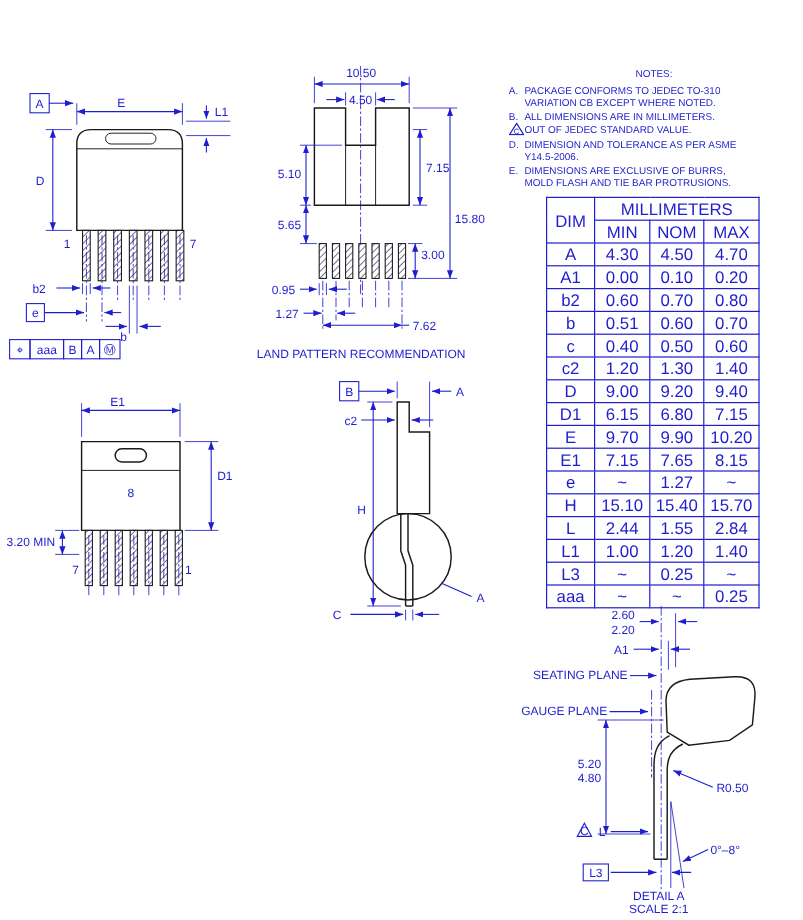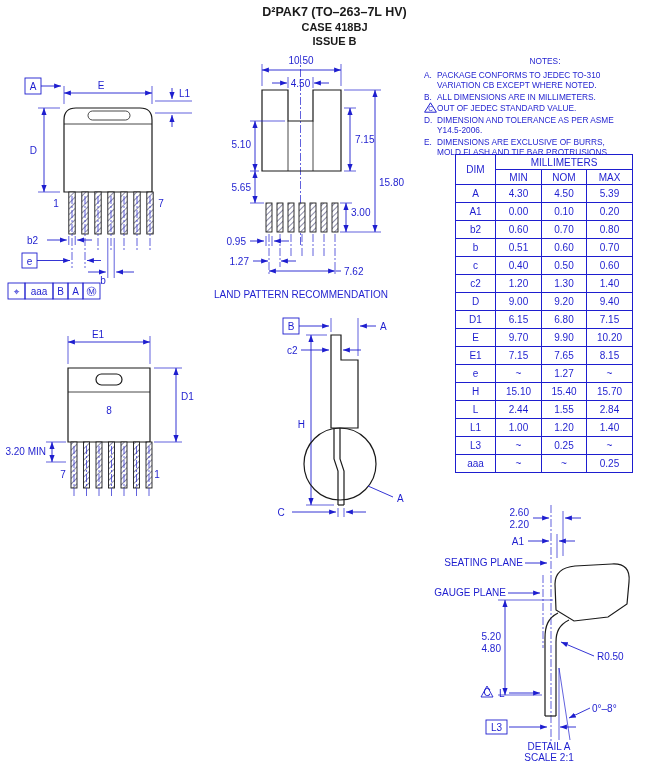--- a/index.html
+++ b/index.html
@@ -19,45 +19,40 @@
   
   .notes { position:absolute; left:424px; top:56px; width:242px; color:#1e1ecf;
            font-size:8.3px; line-height:1.27; }
   .notes .nh { margin-bottom:3px;text-align:center; }
   .note { display:flex; margin-top:1px; }
   .note .nl { flex:0 0 13px; }
   .note .nt { flex:1; white-space:pre-line; }
   .note .flag { flex:0 0 13px; margin-top:-1px; }
 
   
-  .dimtbl { position:absolute; left:455px; top:154px; border-collapse:collapse;
-            table-layout:fixed; color:#1e1ecf; font-size:10px; text-align:center; }
+  .dimtbl { position:absolute; left:455px; top:164px; border-collapse:collapse;
+            table-layout:fixed; color:#1e1ecf; font-size:14px; text-align:center; }
   .dimtbl td, .dimtbl th { border:1px solid #1e1ecf; font-weight:normal; padding:1px 2px; height:18px; }
   .dimtbl tr.hd td, .dimtbl tr.hd th { height:15px; }
 
   
   svg.art { position:absolute; inset:0; }
   svg.art text { fill:#1e1ecf; font-family:"Liberation Sans", sans-serif; font-size:10px; }
   .bk  { stroke:#1a1a1a; stroke-width:1.2; fill:none; }
   .bkt { stroke:#1a1a1a; stroke-width:0.8; fill:none; }
   .bl  { stroke:#1e1ecf; stroke-width:0.9; fill:none; }
   .ext { stroke:#1e1ecf; stroke-width:0.7; fill:none; }
   .cl  { stroke:#1e1ecf; stroke-width:0.7; fill:none; stroke-dasharray:8 2 2 2; }
   .lead { fill:url(#hatch); stroke:#1a1a1a; stroke-width:0.9; }
 </style>
 </head>
 <body>
 
 <div class="page">
 
-  <div class="hdr">
-    <div class="t1">D²PAK7 (TO–263–7L HV)</div>
-    <div class="t2">CASE 418BJ</div>
-    <div class="t3">ISSUE B</div>
-  </div>
 
   <div class="notes">
     <div class="nh">NOTES:</div>
     <div class="note">
       <span class="nl">A.</span>
       <span class="nt">PACKAGE CONFORMS TO JEDEC TO-310
 VARIATION CB EXCEPT WHERE NOTED.</span>
     </div>
     <div class="note">
       <span class="nl">B.</span>
@@ -96,21 +91,21 @@
     </tr>
     <tr class="hd">
       <th>MIN</th>
       <th>NOM</th>
       <th>MAX</th>
     </tr>
     <tr>
           <td>A</td>
           <td>4.30</td>
           <td>4.50</td>
-          <td>5.39</td>
+          <td>4.70</td>
         </tr>
     <tr>
           <td>A1</td>
           <td>0.00</td>
           <td>0.10</td>
           <td>0.20</td>
         </tr>
     <tr>
           <td>b2</td>
           <td>0.60</td>

